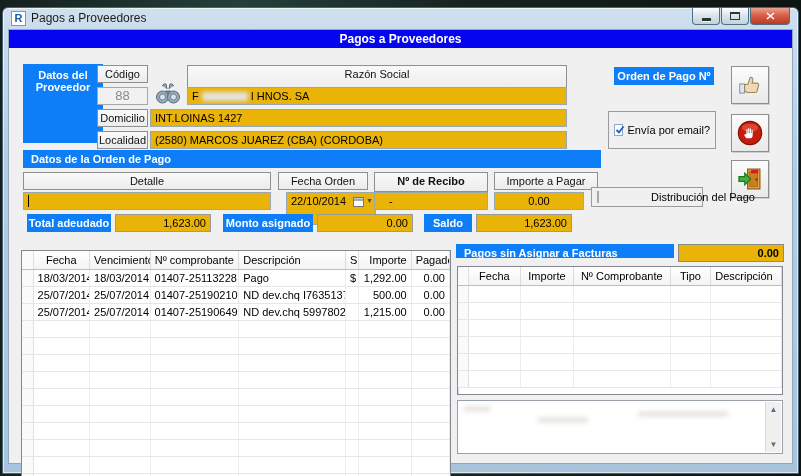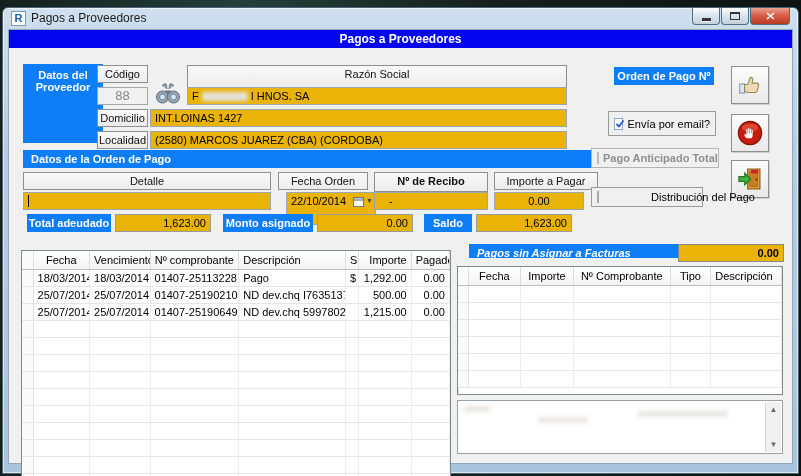--- a/index.html
+++ b/index.html
@@ -112,21 +112,21 @@
       <div class="abs btn3d" style="left:178px; top:35px; width:380px; height:24px;">Razón Social</div>
       <div class="abs field" style="left:178px; top:57px; width:380px; height:18px;"><span>F</span><span class="redact"></span><span>I HNOS. SA</span></div>
 
       <div class="abs btn3d" style="left:88px; top:79px; width:51px; height:18px;">Domicilio</div>
       <div class="abs field" style="left:141px; top:79px; width:417px; height:18px;">INT.LOINAS 1427</div>
 
       <div class="abs btn3d" style="left:88px; top:101px; width:51px; height:18px;">Localidad</div>
       <div class="abs field" style="left:141px; top:101px; width:417px; height:18px;">(2580) MARCOS JUAREZ (CBA) (CORDOBA)</div>
 
       <div class="abs bluebox center" style="left:605px; top:37px; width:100px; height:18px; line-height:18px;">Orden de Pago Nº</div>
-      <div class="abs chkwrap" style="left:599px; top:81px; width:108px; height:25px;">
+      <div class="abs chkwrap" style="left:599px; top:81px; width:108px; height:38px;">
         <span class="chkbox">
           <svg width="10" height="10" viewBox="0 0 10 10" style="position:absolute;left:0;top:0;">
               <path d="M1.5 5 L4 7.5 L8.5 1.5" stroke="#2257c9" stroke-width="1.8" fill="none"></path>
             </svg>
         </span>
         <span>Envía por email?</span>
       </div>
 
       <div class="abs iconbtn" style="left:722px; top:36px; width:38px; height:38px;">
         <svg width="26" height="26" viewBox="0 0 24 24">
@@ -146,24 +146,20 @@
           <rect x="10" y="3.5" width="10.5" height="17" fill="#e8a33d" stroke="#8a5a1a"></rect>
           <rect x="11.8" y="5.5" width="6.8" height="13" fill="#c97f20" stroke="#8a5a1a" stroke-width="0.5"></rect>
           <rect x="13" y="4.2" width="6" height="3" fill="#cc2222"></rect>
           <circle cx="17.6" cy="12.5" r="0.9" fill="#5a3a10"></circle>
           <path d="M2.5 10 L7.5 10 L7.5 7 L12.5 12 L7.5 17 L7.5 14 L2.5 14 Z" fill="#44b044" stroke="#1d7a1d"></path>
         </svg>
       </div>
 
       <div class="abs bluebox seclabel" style="left:14px; top:120px; width:578px; height:18px;">Datos de la Orden de Pago</div>
 
-      <div class="abs chkwrap disabled" style="left:582px; top:118px; width:128px; height:20px;">
-        <span class="chkbox" style="border-color:#bcbcbc;"></span>
-        <span>Pago Anticipado Total</span>
-      </div>
 
       <div class="abs btn3d" style="left:14px; top:142px; width:248px; height:18px;">Detalle</div>
       <div class="abs btn3d" style="left:269px; top:142px; width:90px; height:18px;">Fecha Orden</div>
       <div class="abs btn3d" style="left:365px; top:142px; width:114px; height:20px;font-weight:bold;">Nº de Recibo</div>
       <div class="abs btn3d" style="left:485px; top:142px; width:104px; height:18px;">Importe a Pagar</div>
 
       <div class="abs field" style="left:14px; top:162px; width:248px; height:18px;"><span class="caret"></span><span></span></div>
 
       <div class="abs field" style="left:277px; top:162px; width:90px; height:33px;">
         <span>22/10/2014</span>
@@ -343,21 +339,21 @@
                 <td>&nbsp;</td>
                 <td>&nbsp;</td>
                 <td>&nbsp;</td>
                 <td>&nbsp;</td>
                 <td>&nbsp;</td>
               </tr>
             </tbody>
           </table>
       </div>
 
-      <div class="abs bluebox seclabel" style="left:460px; top:214px; width:218px; height:14px;font-style:italic;">Pagos sin Asignar a Facturas</div>
+      <div class="abs bluebox seclabel" style="left:447px; top:214px; width:218px; height:14px;">Pagos sin Asignar a Facturas</div>
       <div class="abs field right bold" style="left:669px; top:214px; width:106px; height:18px; border-color:#8a8a8a;">0.00</div>
 
       <div class="abs tablebox" style="left:448px; top:236px; width:326px; height:129px;">
         <table>
             <colgroup>
               <col style="width: 10px;">
               <col style="width: 52px;">
               <col style="width: 52px;">
               <col style="width: 96px;">
               <col style="width: 40px;">

